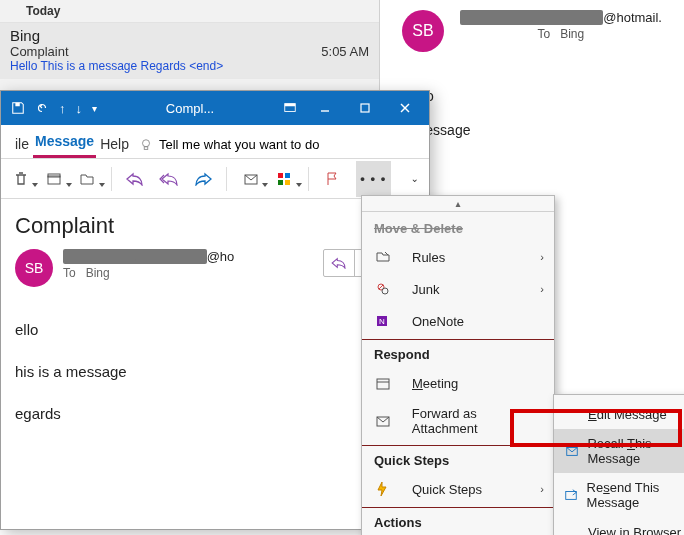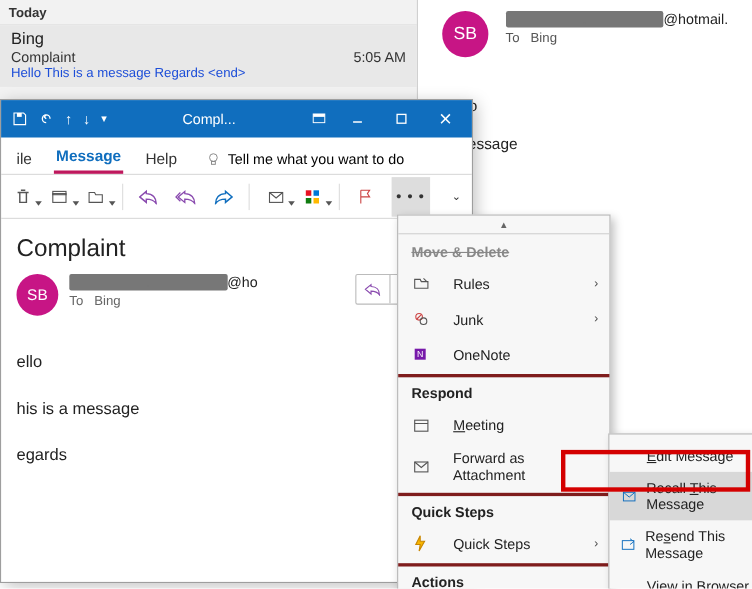--- a/index.html
+++ b/index.html
@@ -1,43 +1,43 @@
 <!DOCTYPE html>
 <html><head>
 <meta charset="utf-8">
 <style>
   * { box-sizing: border-box; font-family: "Segoe UI", Arial, sans-serif; }
   body { margin:0; width:684px; height:535px; background:#fff; position:relative; overflow:hidden; font-size:13px; color:#222; }
 
   
   .bg-list { position:absolute; left:0; top:0; width:380px; height:90px; background:#f2f2f2; border-right:1px solid #d0d0d0; }
-  .bg-today { padding:4px 8px; font-size:12px; color:#333; border-bottom:1px solid #e2e2e2; font-weight:600;}
+  .bg-today { padding:4px 26px; font-size:12px; color:#333; border-bottom:1px solid #e2e2e2; font-weight:600;}
   .bg-item { padding:4px 10px 6px 10px; background:#e8e8e8; }
   .bg-item .row1 { display:flex; justify-content:space-between; font-size:15px; }
   .bg-item .row2 { display:flex; justify-content:space-between; font-size:13px; color:#333; }
   .bg-item .row3 { font-size:12px; color:#1d4ed8; }
 
   .bg-reading { position:absolute; left:382px; top:0; right:0; height:535px; background:#fff; padding:10px 20px; }
   .bg-reading .avatar { width:42px; height:42px; border-radius:50%; background:#c71585; color:#fff; display:inline-flex; align-items:center; justify-content:center; font-size:16px; vertical-align:top; }
-  .bg-reading .from-block { display:inline-block; margin-left:12px; vertical-align:top; }
+  .bg-reading .from-block { display:inline-block; margin-left:12px; vertical-align:top;text-align:center; }
   .redact { background:#777; color:#777; border-radius:2px; }
   .bg-reading .to-line { font-size:12px; color:#555; margin-top:2px; }
   .bg-reading .body { margin-top:28px; font-size:14px; line-height:2.4; }
 
   
   .win { position:absolute; left:0; top:90px; width:430px; height:440px; background:#fff; box-shadow:4px 4px 14px rgba(0,0,0,0.25); border:1px solid #9e9e9e; }
   .titlebar { height:34px; background:#106ebe; color:#fff; display:flex; align-items:center; padding:0 4px; gap:8px; }
   .titlebar .qat { display:flex; gap:10px; align-items:center; margin-left:6px; font-size:13px; }
   .titlebar .qat svg, .titlebar .ctrl svg { fill:#fff; }
   .titlebar .spacer { flex:1; text-align:center; font-size:13px; }
   .titlebar .ctrl { display:flex; gap:0; }
   .titlebar .ctrl > div { width:40px; height:34px; display:flex; align-items:center; justify-content:center; }
   .titlebar .ctrl .close { background:transparent; }
 
-  .tabs { height:34px; display:flex; align-items:flex-end; gap:18px; padding:0 12px; border-bottom:1px solid #d9d9d9; font-size:14px; }
+  .tabs { height:34px; display:flex; align-items:flex-end; gap:2px; padding:0 12px; border-bottom:1px solid #d9d9d9; font-size:14px; }
   .tabs .tab { padding:6px 2px; color:#333; }
   .tabs .tab.active { color:#106ebe; border-bottom:3px solid #be185d; font-weight:600; }
   .tabs .tell { color:#000000; font-size:13px; display:flex; align-items:center; gap:6px; margin-left:6px; padding-bottom:6px;}
   .tabs .bulb { width:14px; height:14px; }
 
   .ribbon { height:40px; display:flex; align-items:center; gap:14px; padding:0 10px; border-bottom:1px solid #d9d9d9; }
   .ribbon .sep { width:1px; height:24px; background:#ddd; }
   .ribbon .ico { width:20px; height:20px; display:flex; align-items:center; justify-content:center; color:#444; position:relative;}
   .ribbon .drop::after { content:""; border-left:3px solid transparent; border-right:3px solid transparent; border-top:4px solid #555; position:absolute; right:-8px; top:14px;}
   .ribbon .ellipsis { width:36px; height:36px; display:flex; align-items:center; justify-content:center; background:#ddd; font-weight:bold; letter-spacing:1px; color:#333; margin-left:auto;}
@@ -51,21 +51,21 @@
   .hdr .reply-btns { display:flex; border:1px solid #bbb; border-radius:2px; overflow:hidden; }
   .hdr .reply-btns > div { width:30px; height:26px; display:flex; align-items:center; justify-content:center; border-left:1px solid #bbb; color:#106ebe; }
   .hdr .reply-btns > div:first-child { border-left:none; }
   .msg-body { margin-top:22px; font-size:15px; line-height:2.8; }
 
   
   .menu1 { position:absolute; left:361px; top:195px; width:194px; background:#f7f7f7; border:1px solid #b7b7b7; box-shadow:3px 3px 8px rgba(0,0,0,0.25); padding:2px 0 0 0; }
   .menu1 .mi { display:flex; align-items:center; gap:20px; padding:7px 10px 7px 12px; font-size:13px; color:#222; position:relative; }
   .menu1 .mi .mi-icon { width:18px; height:18px; display:flex; align-items:center; justify-content:center; }
   .menu1 .mi .mi-arrow { margin-left:auto; font-size:11px; color:#444; }
-  .menu1 .mh { padding:7px 12px 5px 12px; font-weight:700; font-size:13px; border-top:3px solid #7f1d1d; margin-top:2px; }
+  .menu1 .mh { padding:7px 12px 5px 12px; font-weight:700; font-size:13px; border-top:1px solid #7f1d1d; margin-top:2px; }
   .menu1 .mi.hover { background:#d8d8d8; }
   .menu1 .collapse-bar { text-align:center; font-size:10px; color:#666; border-bottom:1px solid #d0d0d0; padding-bottom:2px;}
 
   
   .menu2 { position:absolute; left:553px; top:394px; width:160px; background:#f7f7f7; border:1px solid #b7b7b7; box-shadow:3px 3px 8px rgba(0,0,0,0.25); padding:4px 0; }
   .menu2 .mi { display:flex; align-items:center; gap:8px; padding:7px 8px 7px 10px; font-size:13px; color:#222; }
   .menu2 .mi .mi-icon { width:16px; height:16px; display:flex; align-items:center; justify-content:center; }
   .menu2 .mi.hl { background:#d8d8d8; }
   .menu2 .accel { text-decoration:underline; }
 

